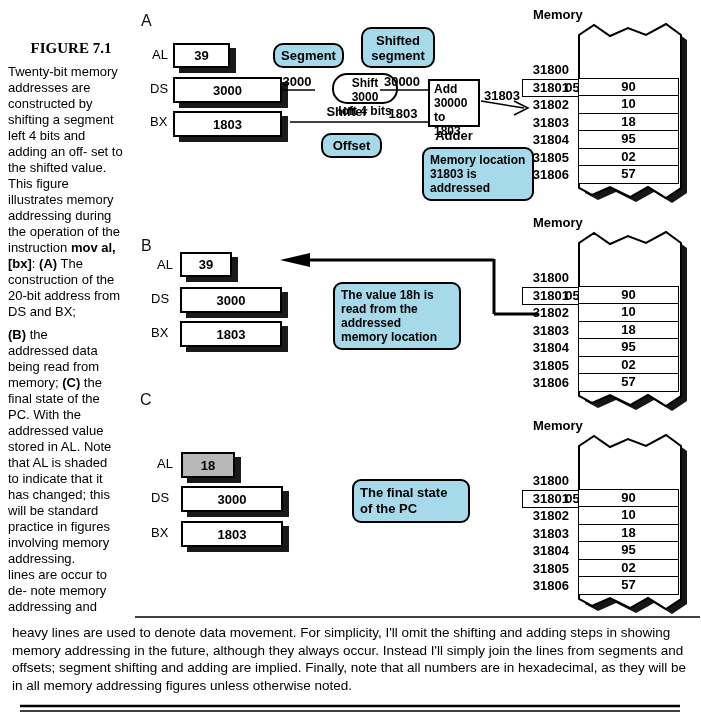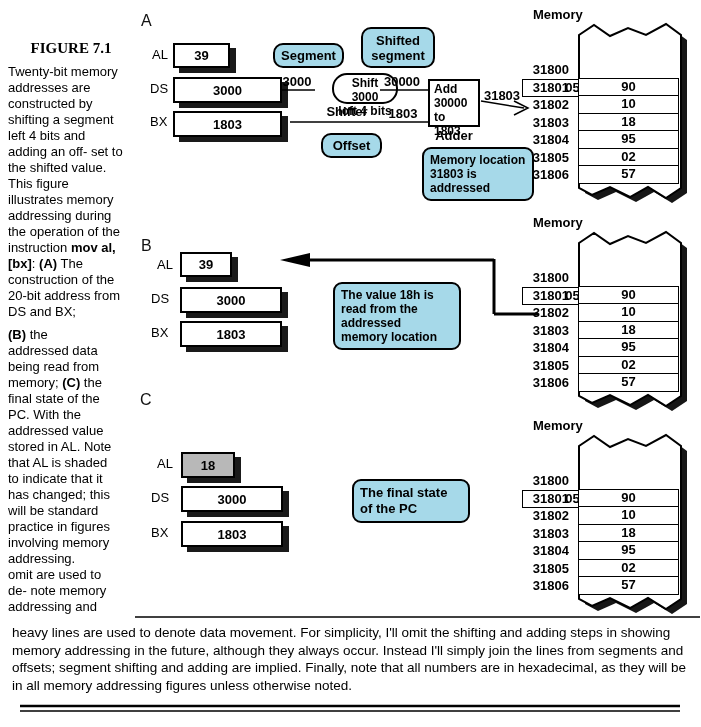--- a/index.html
+++ b/index.html
@@ -86,21 +86,21 @@
       <div class="cap-line"><span>PC. With the</span></div>
       <div class="cap-line"><span>addressed value</span></div>
       <div class="cap-line"><span>stored in AL. Note</span></div>
       <div class="cap-line"><span>that AL  is shaded</span></div>
       <div class="cap-line"><span>to indicate that it</span></div>
       <div class="cap-line"><span>has changed; this</span></div>
       <div class="cap-line"><span>will be standard</span></div>
       <div class="cap-line"><span>practice in figures</span></div>
       <div class="cap-line"><span>involving memory</span></div>
       <div class="cap-line"><span>addressing.</span></div>
-      <div class="cap-line"><span>omit are used to</span></div>
+      <div class="cap-line"><span>lines are occur to</span></div>
       <div class="cap-line"><span>de- note memory</span></div>
       <div class="cap-line"><span>addressing and</span></div>
     </div>
 
   <div class="abs sec-letter" style="left:141px;top:12px;">A</div>
 
   <div class="abs reg-label" style="left:152px;top:47px;">AL</div>
   <div class="abs reg-box" style="left:173px;top:43px;width:53px;height:21px;">39</div>
 
   <div class="abs reg-label" style="left:150px;top:81px;">DS</div>

